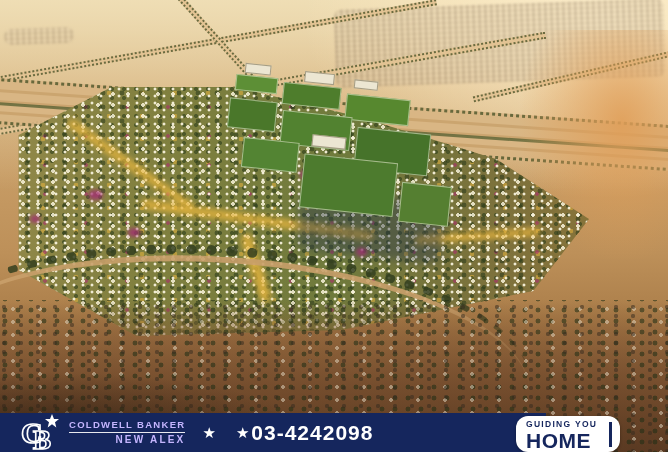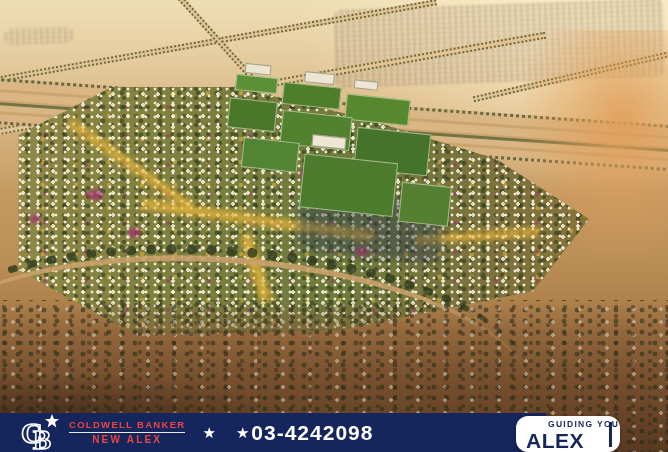--- a/index.html
+++ b/index.html
@@ -112,37 +112,37 @@
   }
   .corner-shadow{
     position:absolute;left:-60px;top:372px;width:360px;height:90px;
     background:radial-gradient(ellipse at 30% 60%, rgba(45,30,18,.65) 0%, rgba(45,30,18,0) 70%);
   }
   
   .banner-bar{
     position:absolute;left:0;top:413px;width:546px;height:39px;
     display:flex;align-items:center;padding-left:20px;z-index:20;
   }
-  .brand{margin-left:9px;color:#ef4444;text-align:center;line-height:1;}
+  .brand{margin-left:9px;color:#c4b5fd;text-align:right;line-height:1;}
   .brand .l1{font-size:9.5px;font-weight:bold;letter-spacing:1.3px;white-space:nowrap;}
   .brand .rule{height:1px;background:rgba(255,255,255,.9);margin:2.5px 0 2.5px 0;}
   .brand .l2{font-size:10px;font-weight:bold;letter-spacing:2.2px;white-space:nowrap;}
   .phone-group{display:flex;align-items:center;color:#fff;white-space:nowrap;}
   .phone-group.p1{margin-left:17px;}
   .phone-group.p2{margin-left:13px;}
   .phone-star{font-size:15px;line-height:1;}
   .p1 .phone-star{margin-right:7px;}
   .p2 .phone-star{margin-right:2px;}
   .phone-number{font-size:21px;font-weight:bold;letter-spacing:1px;line-height:1;}
   .tagline-card{
     position:absolute;left:516px;top:416px;width:104px;height:36px;z-index:21;
     background:#fff;border-radius:12px;box-shadow:0 1px 3px rgba(0,0,0,.35);
     padding:4px 14px 0 10px;line-height:1;
   }
-  .tagline-card .tl1{font-size:8.5px;font-weight:bold;letter-spacing:1.3px;white-space:nowrap;margin-left:22px;}
+  .tagline-card .tl1{font-size:8.5px;font-weight:bold;letter-spacing:1.3px;white-space:nowrap;}
   .tagline-card .tl2{font-size:21px;font-weight:bold;letter-spacing:.5px;margin-top:1px;}
   .cursor-bar{position:absolute;right:8px;top:6px;width:3px;height:25px;}
   .cb-mark{display:block;}
 </style>
 </head>
 <body>
 
 <div class="stage">
 
   <div class="scene">
@@ -207,17 +207,17 @@
       <span class="phone-star">★</span>
     </div>
     <div class="phone-group p2">
       <span class="phone-star">★</span>
       <span class="phone-number">03-4242098</span>
     </div>
   </div>
 
   <div class="tagline-card">
     <div class="tl1" style="color: rgb(21, 38, 93);">GUIDING YOU</div>
-    <div class="tl2" style="color: rgb(21, 38, 93);">ALEX</div>
+    <div class="tl2" style="color: rgb(21, 38, 93);">HOME</div>
     <div class="cursor-bar" style="background: rgb(21, 38, 93);"></div>
   </div>
 
 </div>
 
 </body></html>

